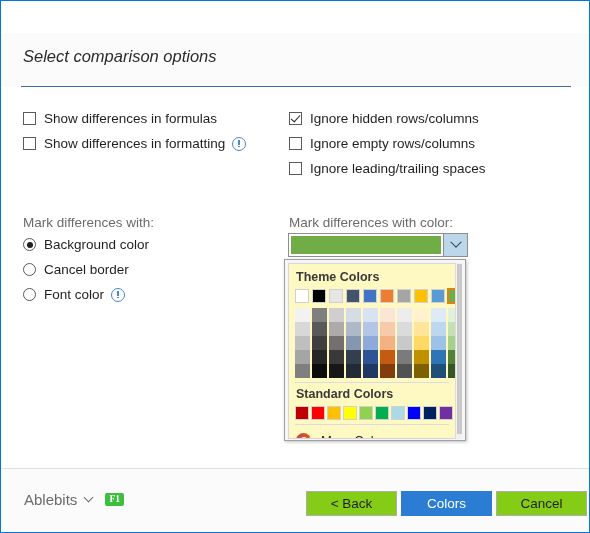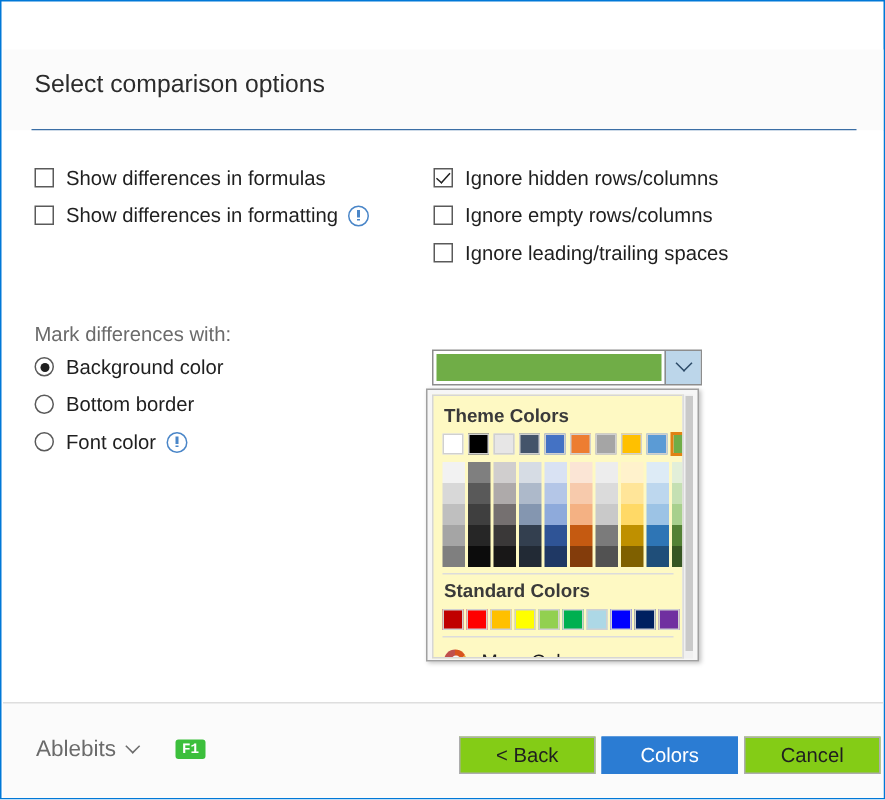--- a/index.html
+++ b/index.html
@@ -42,20 +42,21 @@
     font-size: 15px; color: #2b2b2b;
     font-family: "DejaVu Sans", sans-serif;
     cursor: default;
   }
 
   
   .header-band {
     position: absolute; left: 1px; top: 32px;
     width: 588px; height: 54px;
     background: #fbfbfb;
+    font-style: italic;
   }
   .header-title {
     position: absolute; left: 21px; top: 14px;
     font-size: 16.5px; color: #2b2b2b;
     font-weight: normal;
   }
   .header-rule {
     position: absolute; left: 20px; top: 85px;
     width: 550px; height: 1px;
     background: #3b6ea5;
@@ -253,28 +254,28 @@
     font-size: 15px; color: #6b6b6b;
   }
   .ablebits-chev {
     width: 7px; height: 7px;
     border: solid #6b6b6b;
     border-width: 0 1.4px 1.4px 0;
     transform: rotate(45deg);
     margin-left: 8px; margin-bottom: 4px;
   }
   .f1-badge {
-    margin-left: 25px;
+    margin-left: 13px;
     background: #3cbf3c;
     color: #fff;
     font-size: 9.5px; font-weight: bold;
     padding: 2px 4px 2px 4px;
     border-radius: 2px;
     line-height: 1;
-    font-family: Liberation Mono, monospace;
+    font-family: Liberation Serif, serif;
     text-align: right;
   }
   .btn {
     position: absolute; top: 22px;
     height: 25px; width: 91px;
     border: 1px solid #adadad;
     background: #84cc16;
     font-size: 13.5px; color: #1f1f1f;
     font-family: "Liberation Sans", sans-serif;
     display: flex; align-items: center; justify-content: center;
@@ -322,28 +323,29 @@
       <span>Ignore leading/trailing spaces</span>
     </div>
 
     <div class="group-label" style="left:21px; top:128px;">Mark differences with:</div>
     <div class="opt-row" style="left:21px; top:150px;">
       <span class="rd sel"></span>
       <span>Background color</span>
     </div>
     <div class="opt-row" style="left:21px; top:175px;">
       <span class="rd"></span>
-      <span>Bottom border</span>
+      <span>Cancel border</span>
     </div>
     <div class="opt-row" style="left:21px; top:200px;">
       <span class="rd"></span>
       <span>Font color</span>
       <span class="info-icon"></span>
     </div>
 
+    <div class="group-label" style="left:287px; top:128px;">Mark differences with color:</div>
   </div>
 
   <div class="color-combo">
     <div class="color-swatch-main" id="selected-swatch" style="background: rgb(112, 173, 71);"></div>
     <div class="combo-arrow">
       <span class="chev"></span>
     </div>
   </div>
 
   <div class="dropdown">

